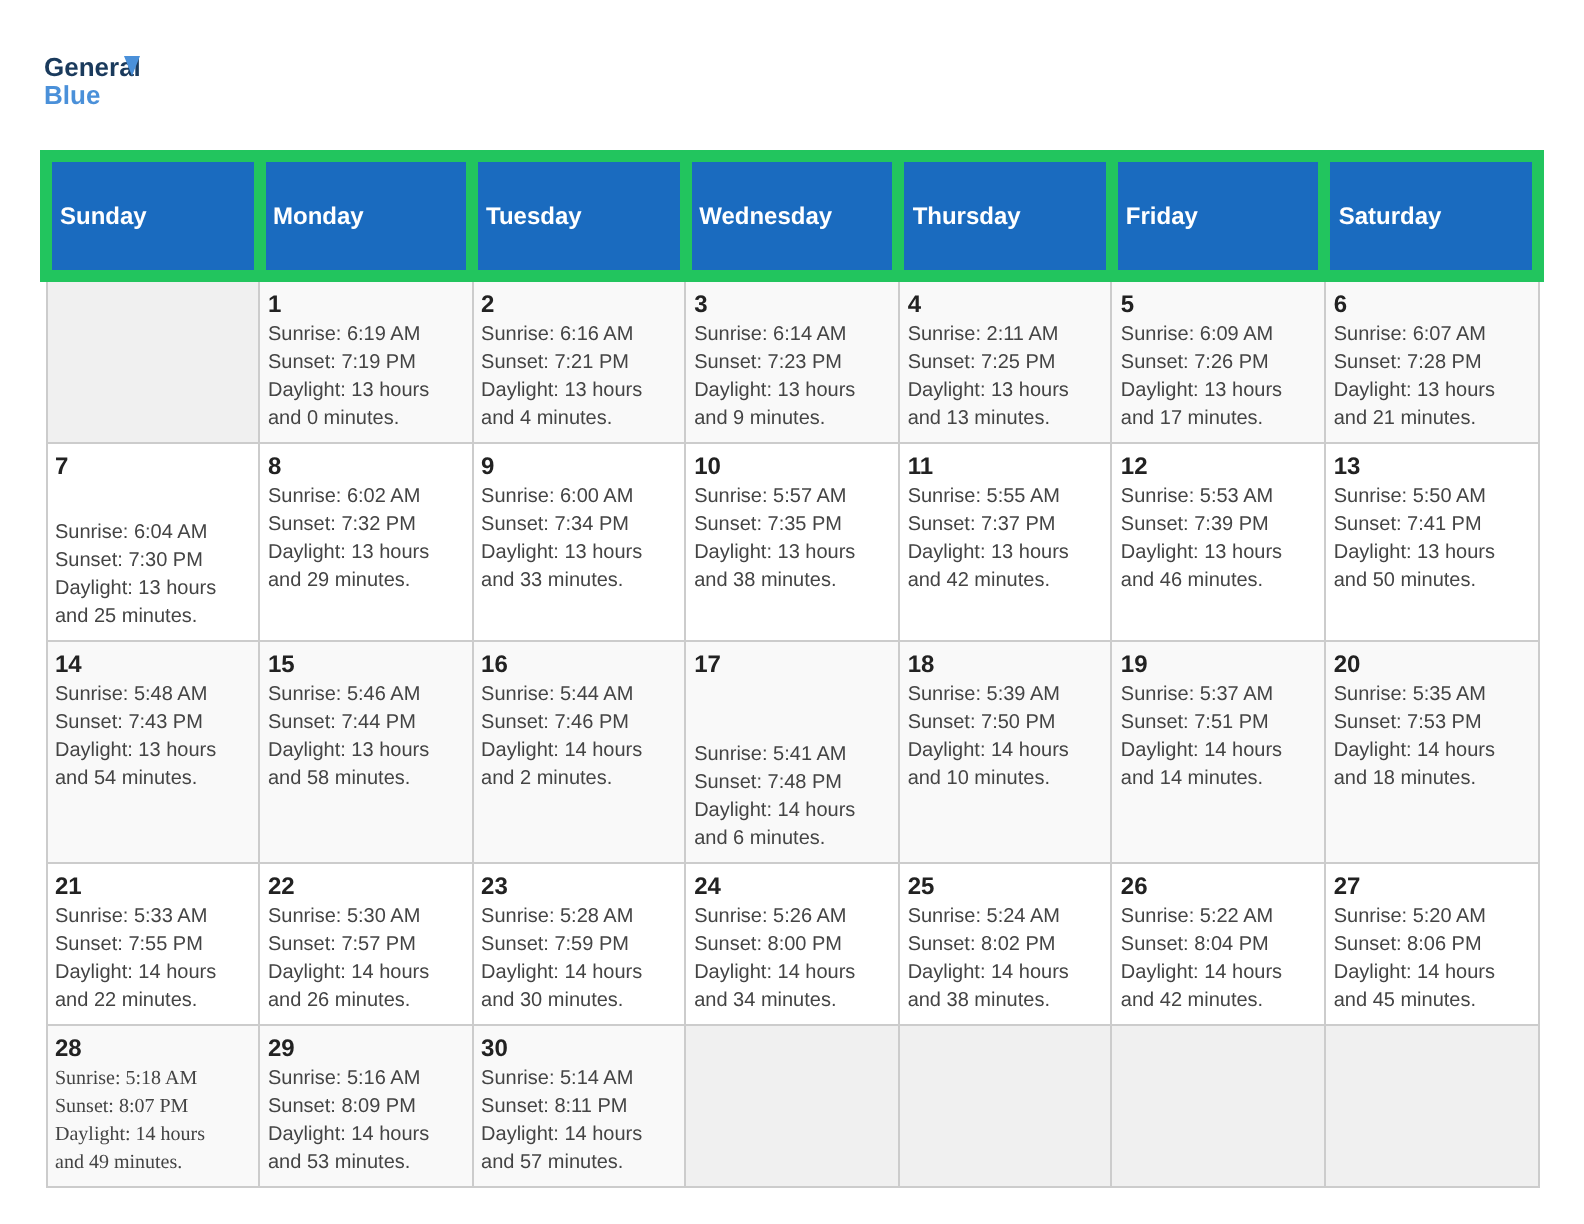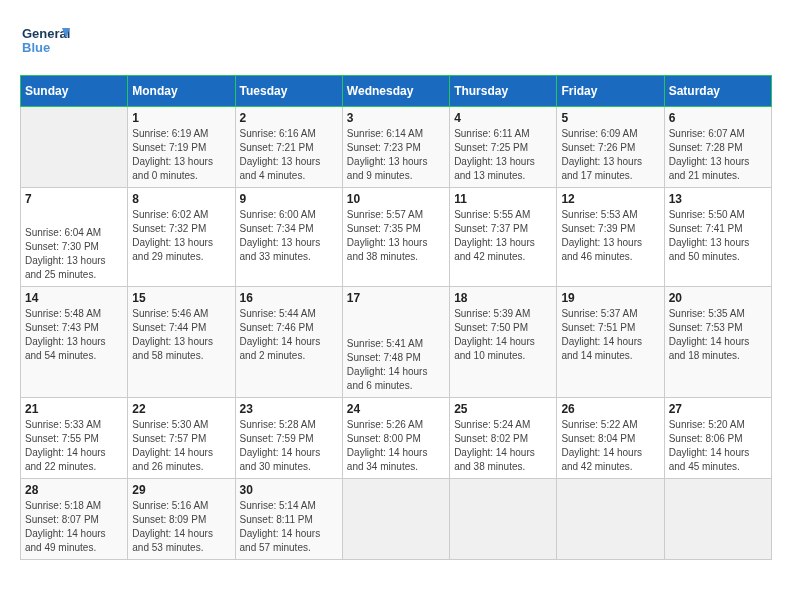--- a/index.html
+++ b/index.html
@@ -33,25 +33,25 @@
       color: #333;
     }
     .calendar {
       width: 100%;
       border-collapse: collapse;
       font-size: 11px;
     }
     .calendar thead th {
       background: #1a6bbf;
       color: #fff;
-      padding: 8px 4px;
+      padding: 20px 4px;
       text-align: left;
       font-size: 12px;
       font-weight: bold;
-      border: 1px solid #22c55e;
+      border: 6px solid #22c55e;
     }
     .calendar tbody td {
       border: 1px solid #ccc;
       padding: 4px;
       vertical-align: top;
       width: 107px;
       min-height: 80px;
       background: #fff;
     }
     .calendar tbody tr:nth-child(odd) td {
@@ -121,21 +121,21 @@
         </td>
         <td>
           <span class="day-number">3</span>
           <div class="day-info" style="white-space: pre-line;">Sunrise: 6:14 AM
 Sunset: 7:23 PM
 Daylight: 13 hours
 and 9 minutes.</div>
         </td>
         <td>
           <span class="day-number">4</span>
-          <div class="day-info" style="white-space: pre-line;">Sunrise: 6:11 AM
+          <div class="day-info" style="white-space: pre-line;">Sunrise: 2:11 AM
 Sunset: 7:25 PM
 Daylight: 13 hours
 and 13 minutes.</div>
         </td>
         <td>
           <span class="day-number">5</span>
           <div class="day-info" style="white-space: pre-line;">Sunrise: 6:09 AM
 Sunset: 7:26 PM
 Daylight: 13 hours
 and 17 minutes.</div>
@@ -297,21 +297,21 @@
           <span class="day-number">27</span>
           <div class="day-info" style="white-space: pre-line;">Sunrise: 5:20 AM
 Sunset: 8:06 PM
 Daylight: 14 hours
 and 45 minutes.</div>
         </td>
       </tr>
       <tr>
         <td>
           <span class="day-number">28</span>
-          <div class="day-info" style="white-space: pre-line;">Sunrise: 5:18 AM
+          <div class="day-info" style="white-space: pre-line; font-family: Liberation Serif, serif;">Sunrise: 5:18 AM
 Sunset: 8:07 PM
 Daylight: 14 hours
 and 49 minutes.</div>
         </td>
         <td>
           <span class="day-number">29</span>
           <div class="day-info" style="white-space: pre-line;">Sunrise: 5:16 AM
 Sunset: 8:09 PM
 Daylight: 14 hours
 and 53 minutes.</div>

